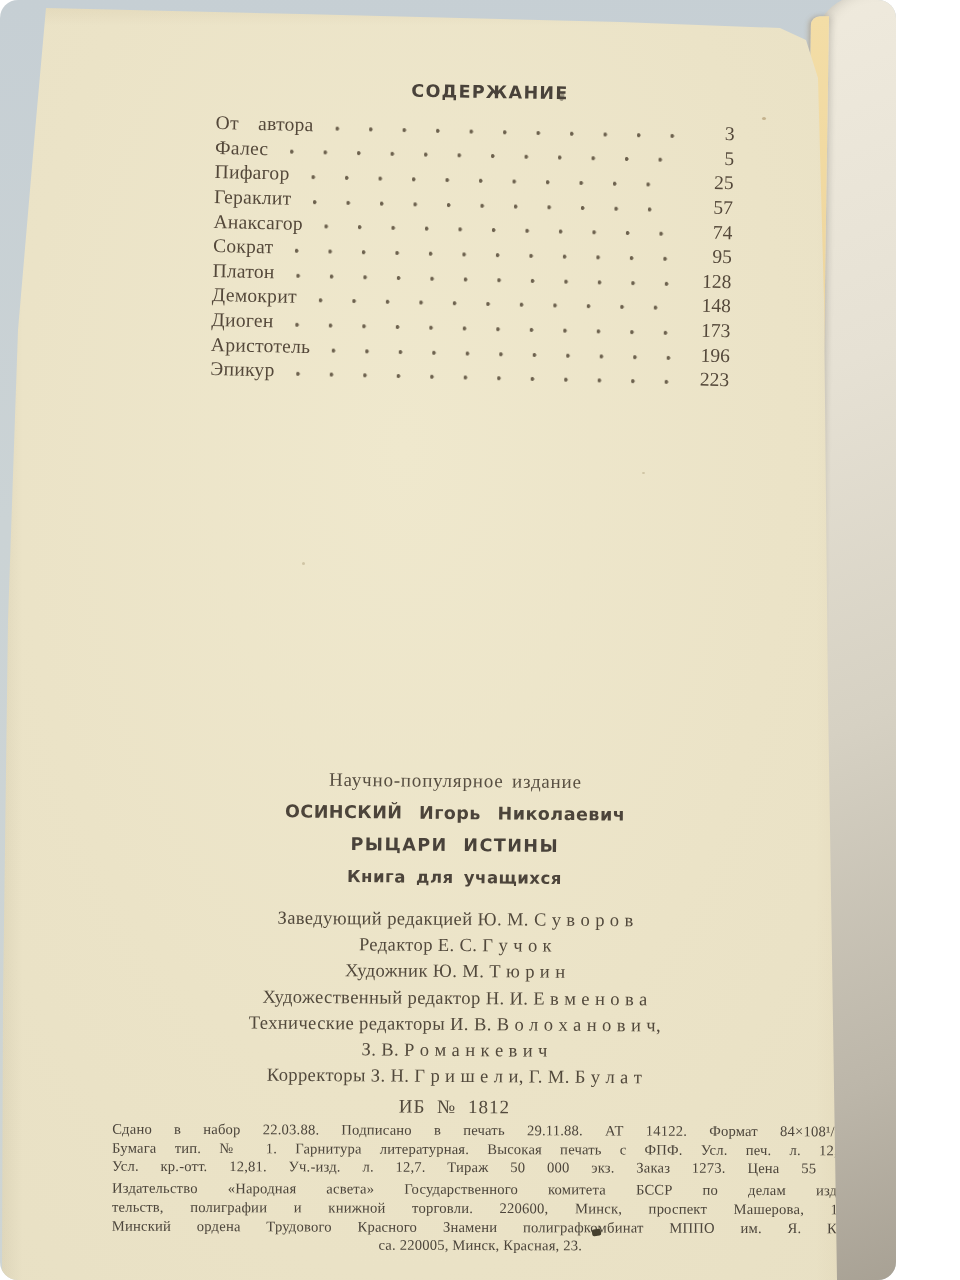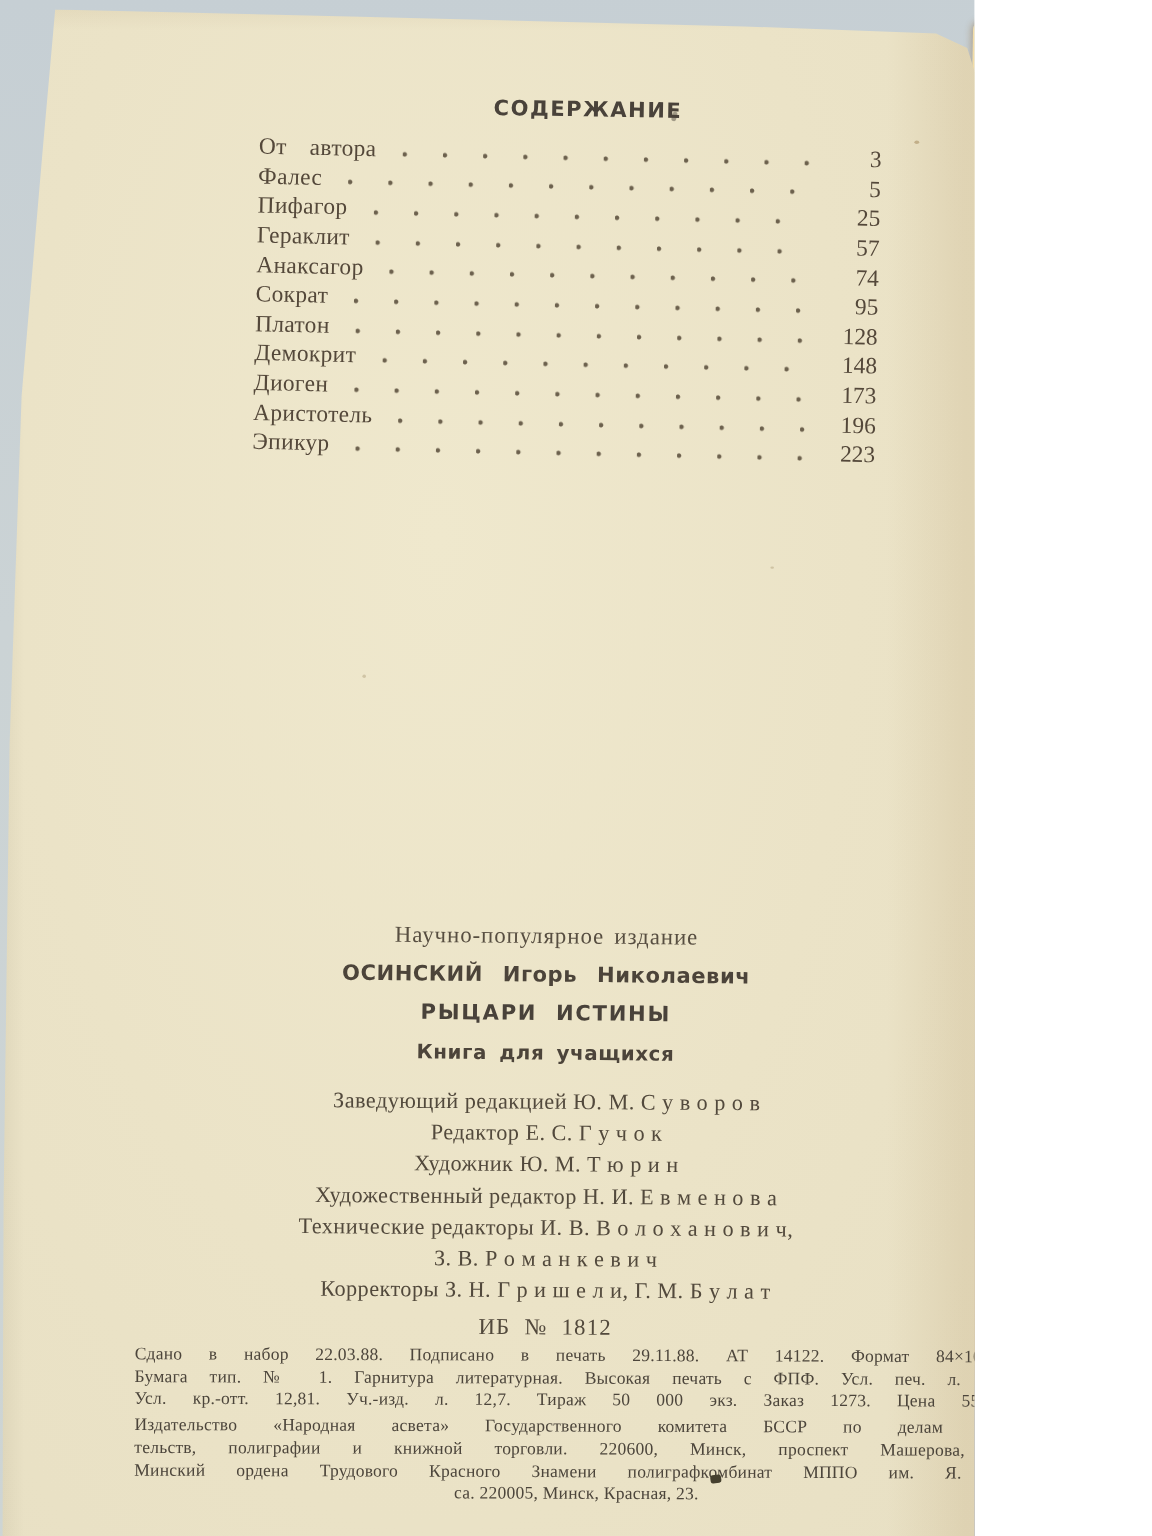--- a/index.html
+++ b/index.html
@@ -1,19 +1,19 @@
 <!DOCTYPE html>
 <html><head>
 <meta charset="utf-8">
 <style>
   html,body{margin:0;padding:0;}
   body{width:960px;height:1280px;font-family:"Liberation Serif","DejaVu Serif",serif;}
 
-  .photo{position:relative;width:812px;height:1280px;overflow:hidden;
-    background:linear-gradient(178deg,#c6cfd4 0%,#cbd3d5 40%,#ced5d4 100%);}
+  .photo{position:relative;width:896px;height:1280px;overflow:hidden;
+    background:linear-gradient(178deg,#c6cfd4 0%,#cbd3d5 40%,#ced5d4 100%);border-radius:18px;}
 
   
   .page-stack{position:absolute;left:816px;top:-6px;width:160px;height:1300px;
     background:linear-gradient(158deg,#efeadd 0%,#e6e1d4 28%,#d6d1c3 55%,#bcb6a9 82%,#a49d90 100%);
     border-top-left-radius:55px 48px;
     transform:rotate(0.5deg);transform-origin:top right;
     box-shadow:inset 10px 0 16px -8px rgba(0,0,0,0.22);}
 
   
   .fore-edge{position:absolute;left:811px;top:16px;width:18px;height:1290px;

